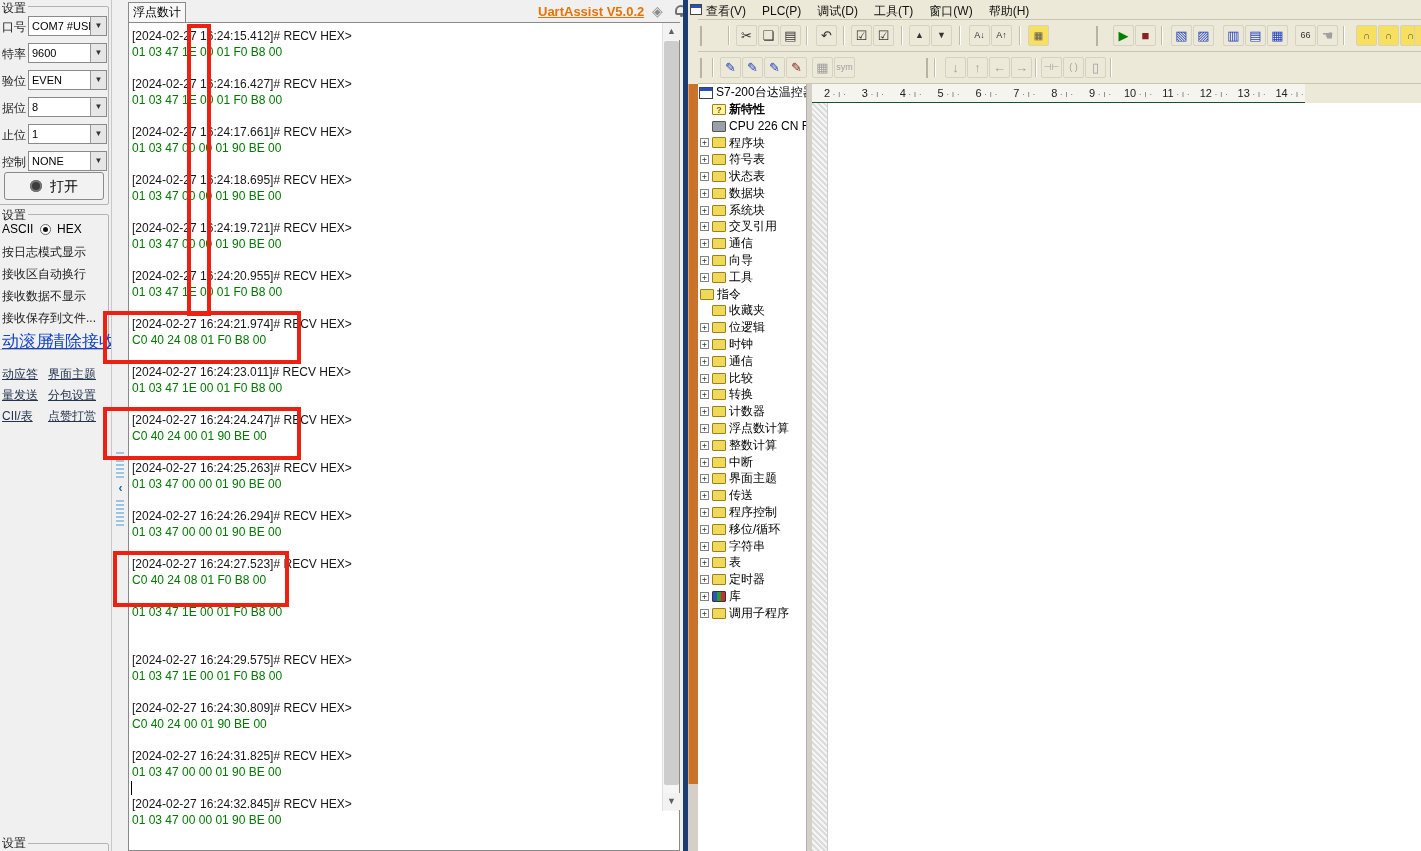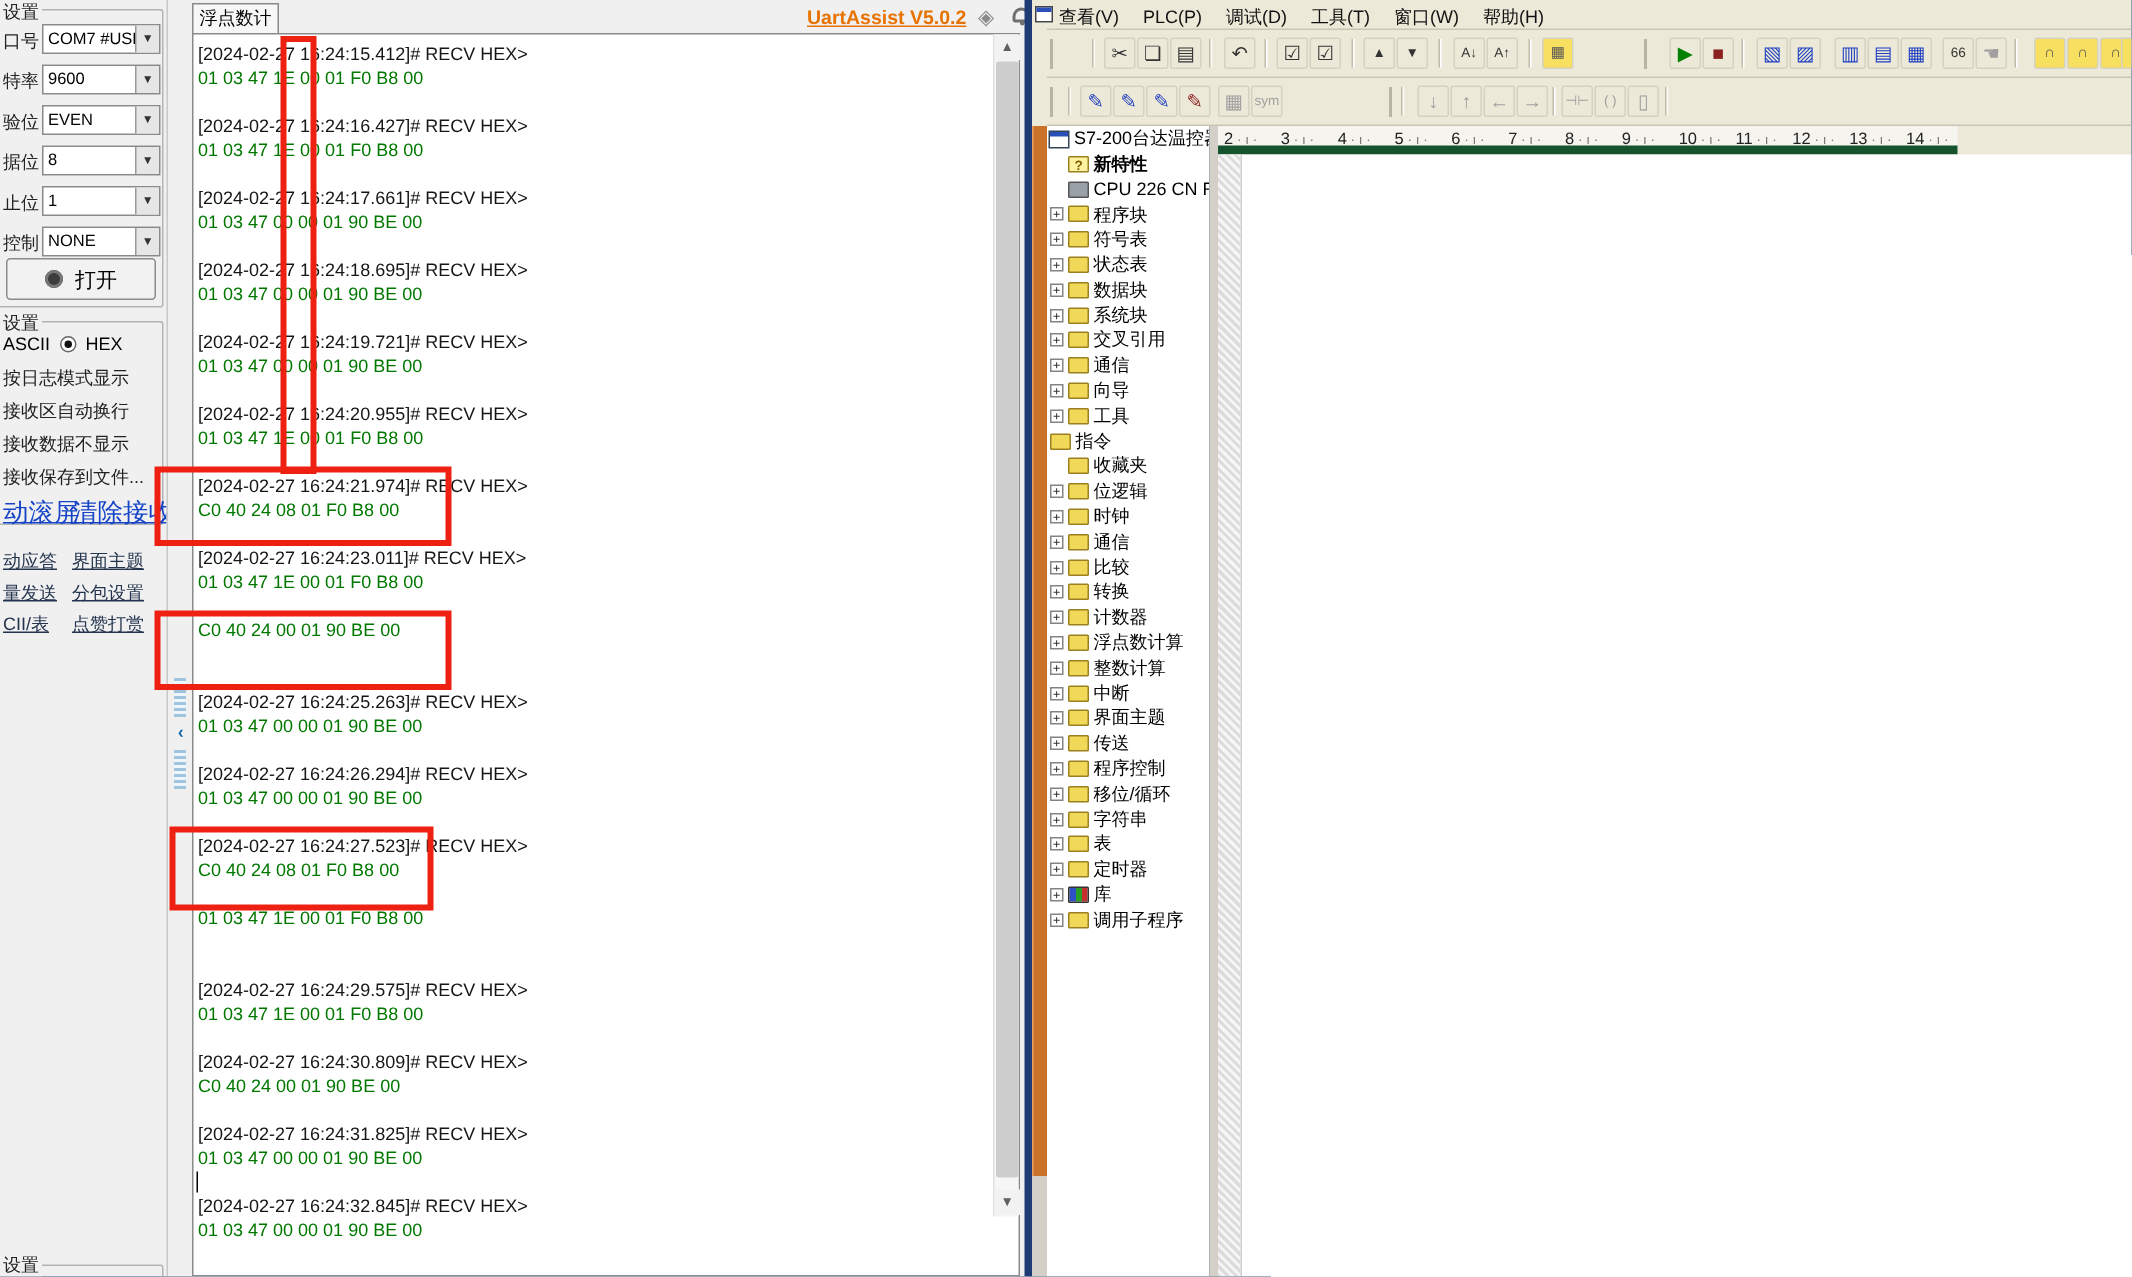--- a/index.html
+++ b/index.html
@@ -73,21 +73,21 @@
   .ticon{flex:none;width:14px;height:11px;background:#f0d858;border:1px solid #9a8020;margin-right:3px;border-radius:1px;}
   .titem.iq .ticon{background:#fff2a0;text-align:center;font:bold 9px/10px "Liberation Sans";color:#806000;}
   .titem.iq .ticon::after{content:"?";}
   .titem.icpu .ticon{background:#9aa0a8;border-color:#555;}
   .titem.ilib .ticon{background:linear-gradient(90deg,#3050c8 0 34%,#28a028 34% 67%,#c83030 67%);border-color:#333;}
   .titem.bold{font-weight:bold;}
   .rooticon{flex:none;width:14px;height:12px;background:#fff;border:1px solid #345;margin:0 3px 0 1px;}
   .rooticon::before{content:"";display:block;height:3px;background:#2850b8;}
   #treesplit{position:absolute;left:119px;top:84px;width:5px;height:767px;background:#d4d0c8;}
   
-  #ruler{position:absolute;left:124px;top:84px;width:493px;height:19px;background:#f5f4ef;border-bottom:6px solid #14532d;display:flex;overflow:hidden;padding-left:4px;}
+  #ruler{position:absolute;left:124px;top:84px;width:493px;height:19px;background:#f5f4ef;border-bottom:1px solid #14532d;display:flex;overflow:hidden;padding-left:4px;text-align:center;}
   .rcell{flex:none;width:37.9px;font-size:11px;color:#222;line-height:18px;}
   .rt{color:#777;font-size:9px;}
   #ladder{position:absolute;left:124px;top:103px;width:609px;height:748px;background:#fff;overflow:hidden;}
   #hatch{position:absolute;left:0;top:0;width:16px;height:748px;background:repeating-linear-gradient(45deg,#dcdcdc 0 2px,#f5f5f5 2px 4px);border-right:1px solid #cfcfcf;}
   
 </style>
 </head>
 <body>
 
 <div id="stage">
@@ -247,20 +247,21 @@
           <div class="ts">[2024-02-27 16:24:21.974]# RECV HEX&gt;</div>
           <div class="hex">C0 40 24 08 01 F0 B8 00</div>
         </div>
 
         <div class="entry">
           <div class="ts">[2024-02-27 16:24:23.011]# RECV HEX&gt;</div>
           <div class="hex">01 03 47 1E 00 01 F0 B8 00</div>
         </div>
 
         <div class="entry boxed">
+          <div class="ts">[2024-02-27 16:24:24.247]# RECV HEX&gt;</div>
           <div class="hex">C0 40 24 00 01 90 BE 00</div>
         </div>
 
         <div class="entry">
           <div class="ts">[2024-02-27 16:24:25.263]# RECV HEX&gt;</div>
           <div class="hex">01 03 47 00 00 01 90 BE 00</div>
         </div>
 
         <div class="entry">
           <div class="ts">[2024-02-27 16:24:26.294]# RECV HEX&gt;</div>

